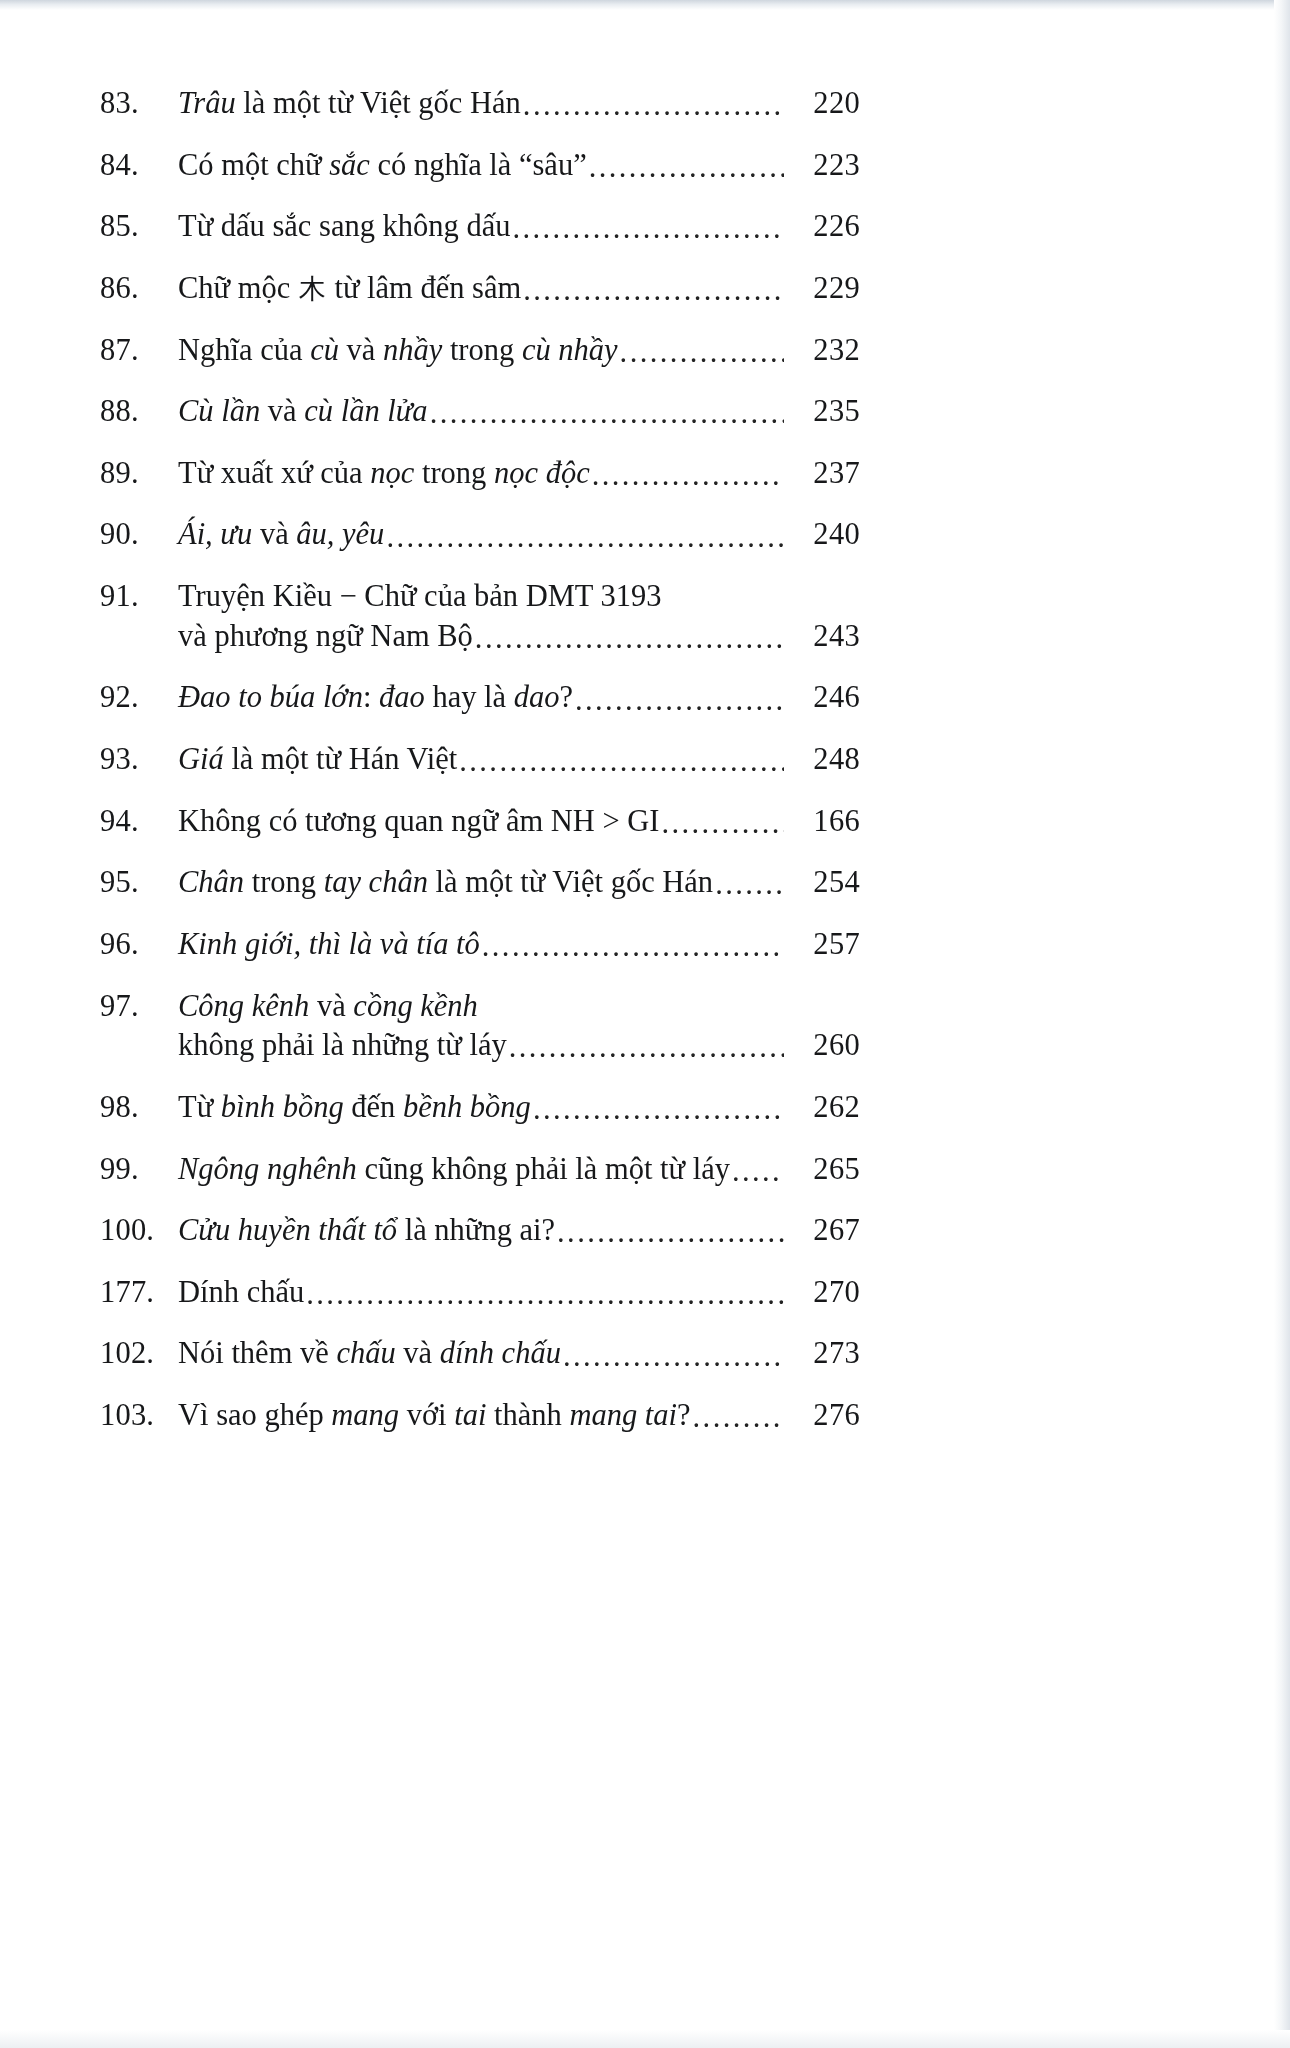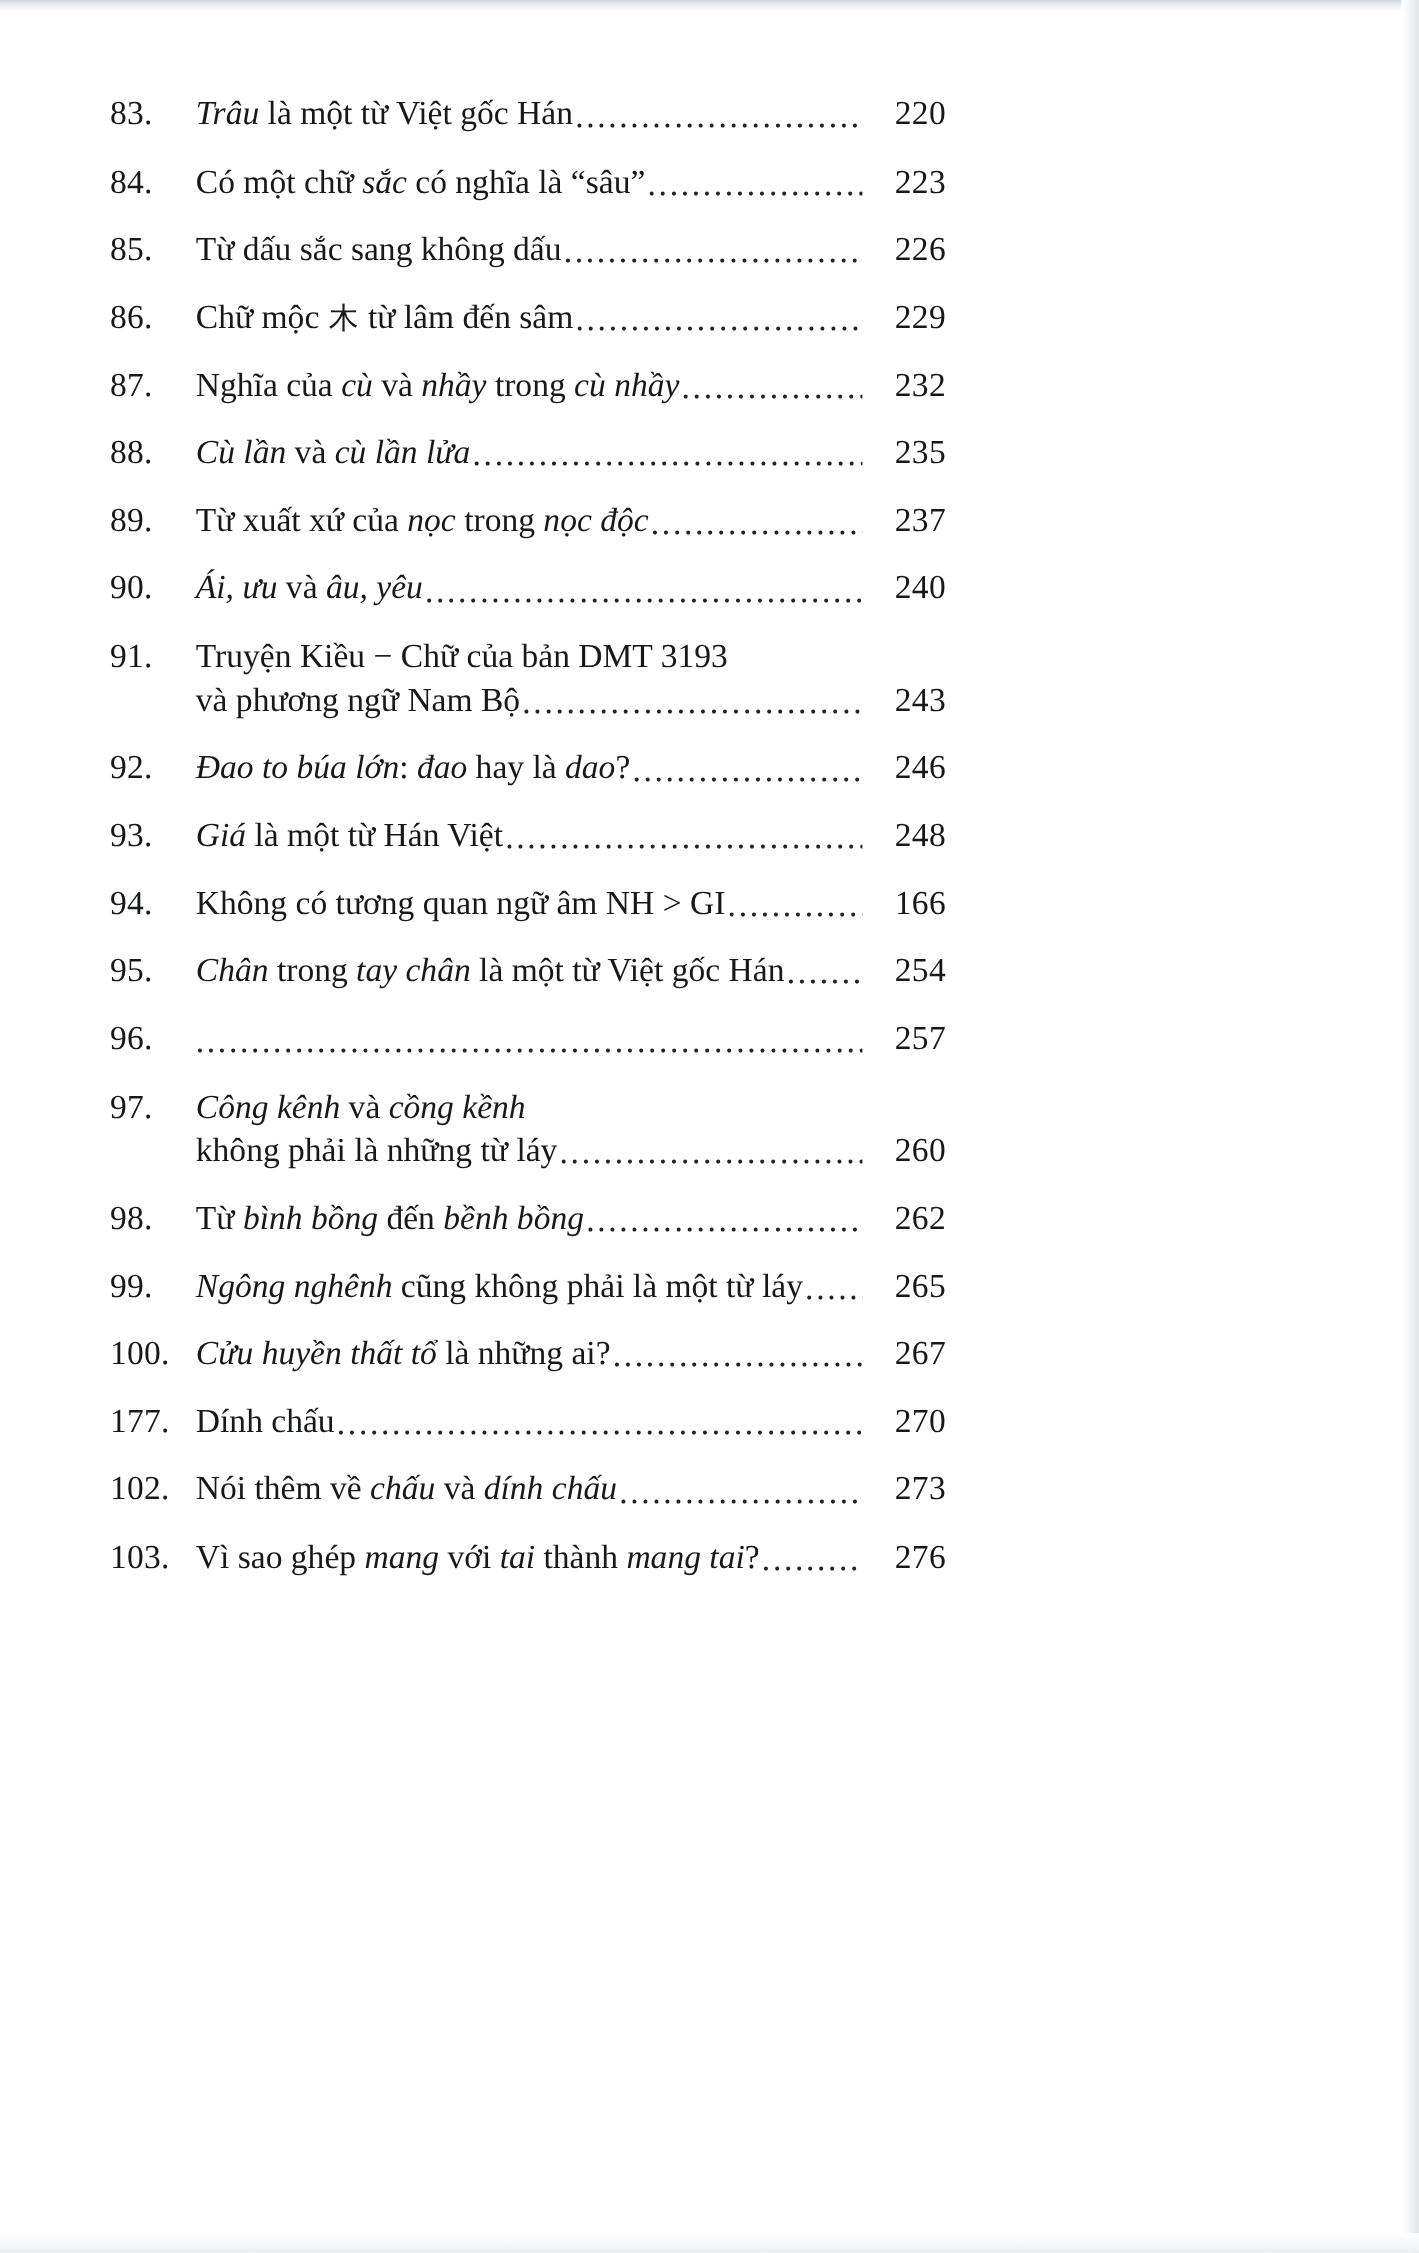--- a/index.html
+++ b/index.html
@@ -216,20 +216,21 @@
       <div class="toc-line">
         <span class="num">95.</span>
         <span class="title"><span class="it">Chân</span><span> trong </span><span class="it">tay chân</span><span> là một từ Việt gốc Hán</span></span>
         <span class="leader">........................................................................................................................</span>
         <span class="page">254</span>
       </div>
     </div>
     <div class="toc-entry">
       <div class="toc-line">
         <span class="num">96.</span>
+        <span class="title"><span class="it">Kinh giới, thì là và tía tô</span></span>
         <span class="leader">........................................................................................................................</span>
         <span class="page">257</span>
       </div>
     </div>
     <div class="toc-entry">
       <div class="toc-line cont-first">
         <span class="num">97.</span>
         <span class="title"><span class="it">Công kênh</span><span> và </span><span class="it">cồng kềnh</span></span>
         <span class="leader">........................................................................................................................</span>
         <span class="page">260</span>

